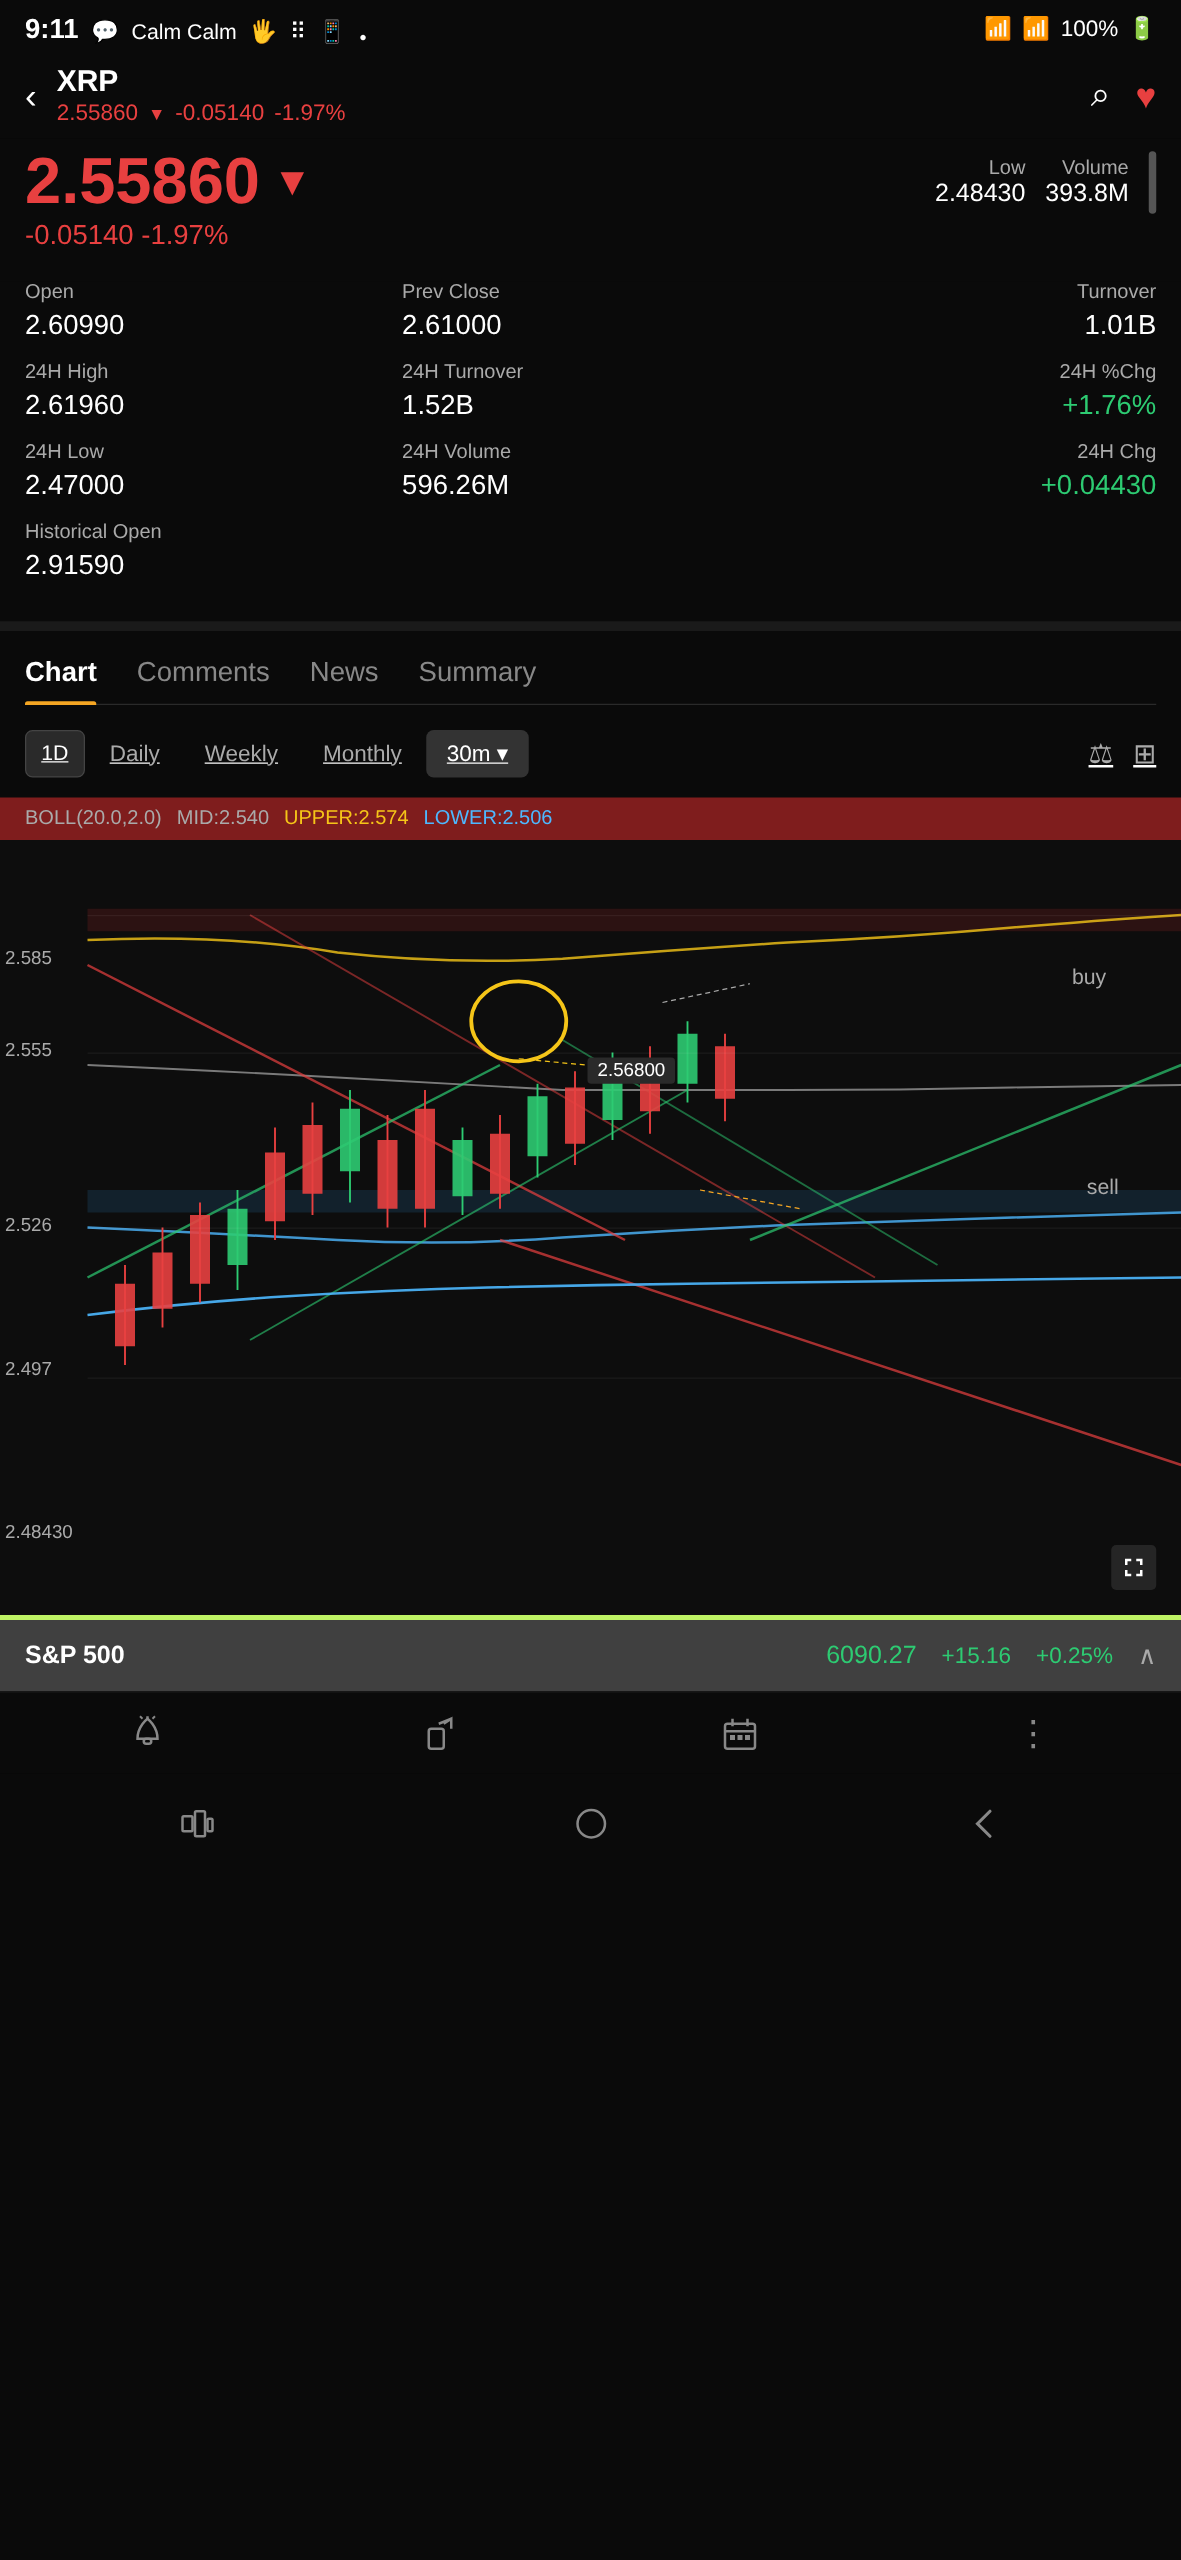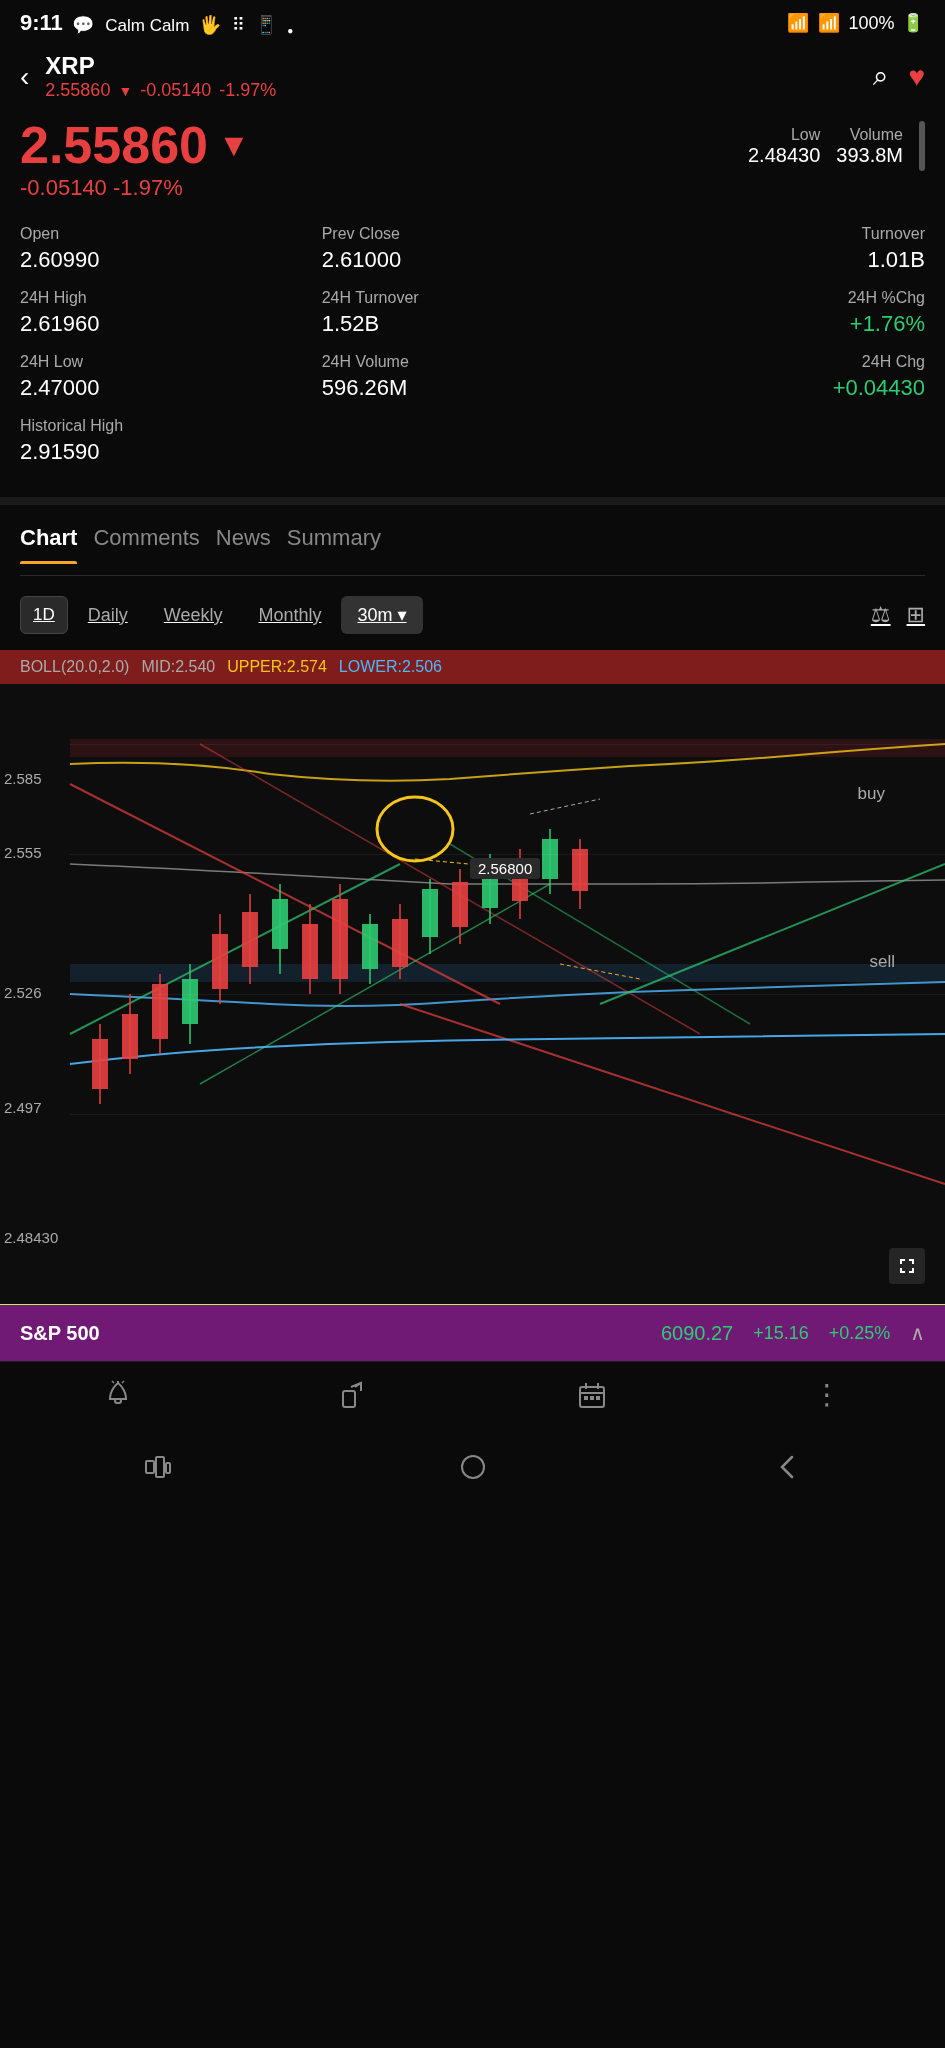--- a/index.html
+++ b/index.html
@@ -156,23 +156,23 @@
       background: #1a1a1a;
     }
 
     
     .tabs-section {
       padding: 20px 20px 0;
       background: #0a0a0a;
     }
     .tabs {
       display: flex;
-      gap: 16px;
+      gap: 32px;
       border-bottom: 1px solid #2a2a2a;
-      padding-bottom: 12px;
+      padding-bottom: 0;
       margin-bottom: 20px;
     }
     .tab {
       font-size: 22px;
       color: #888;
       padding-bottom: 12px;
       cursor: pointer;
       position: relative;
     }
     .tab.active {
@@ -278,22 +278,22 @@
       color: #fff;
       font-size: 18px;
     }
 
     
     .ticker-bar {
       display: flex;
       align-items: center;
       justify-content: space-between;
       padding: 16px 20px;
-      background: #701a75;
-      border-top: 1px solid #bef264;
+      background: #404040;
+      border-top: 4px solid #bef264;
     }
     .ticker-bar-name {
       font-size: 20px;
       color: #fff;
       font-weight: 600;
     }
     .ticker-bar-price {
       font-size: 20px;
       color: #2dcb72;
     }
@@ -447,21 +447,21 @@
       <div class="s-label">24H Volume</div>
       <div class="s-value">596.26M</div>
     </div>
     <div class="stats-col right-align">
       <div class="s-label">24H Chg</div>
       <div class="s-value green">+0.04430</div>
     </div>
   </div>
   <div class="stats-row">
     <div class="stats-col">
-      <div class="s-label">Historical High</div>
+      <div class="s-label">Historical Open</div>
       <div class="s-value">2.91590</div>
     </div>
   </div>
 </div>
 
 <div class="divider"></div>
 
 <div class="tabs-section">
   <div class="tabs">
     <div class="tab active">

